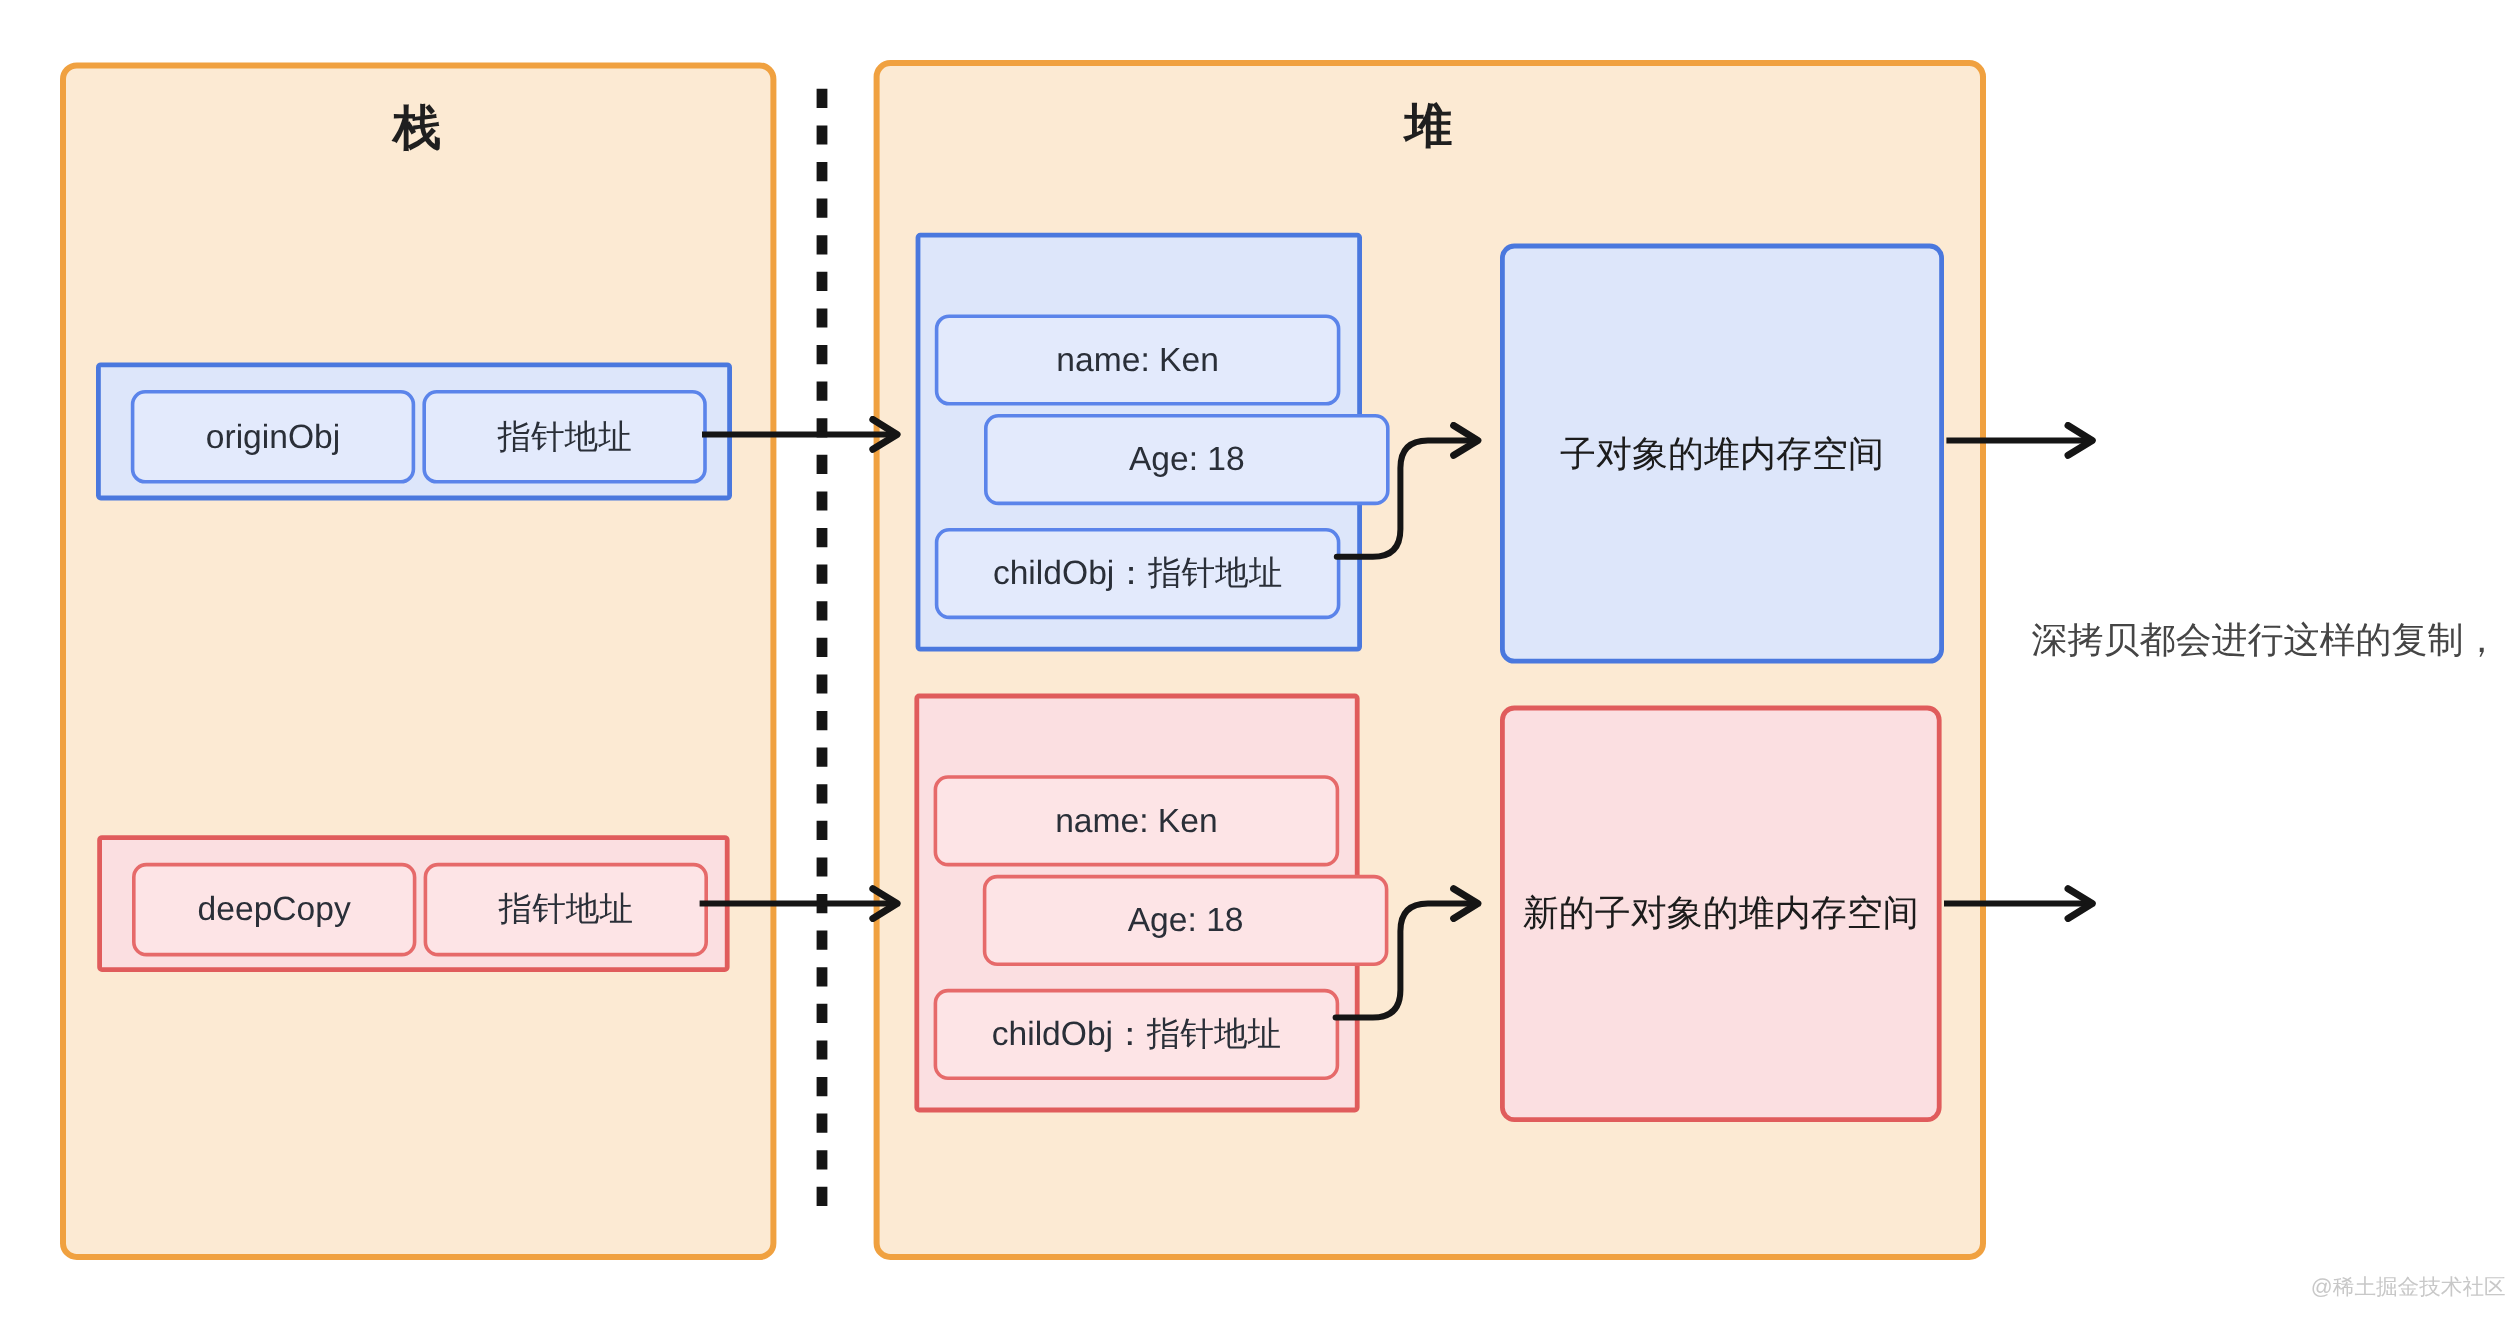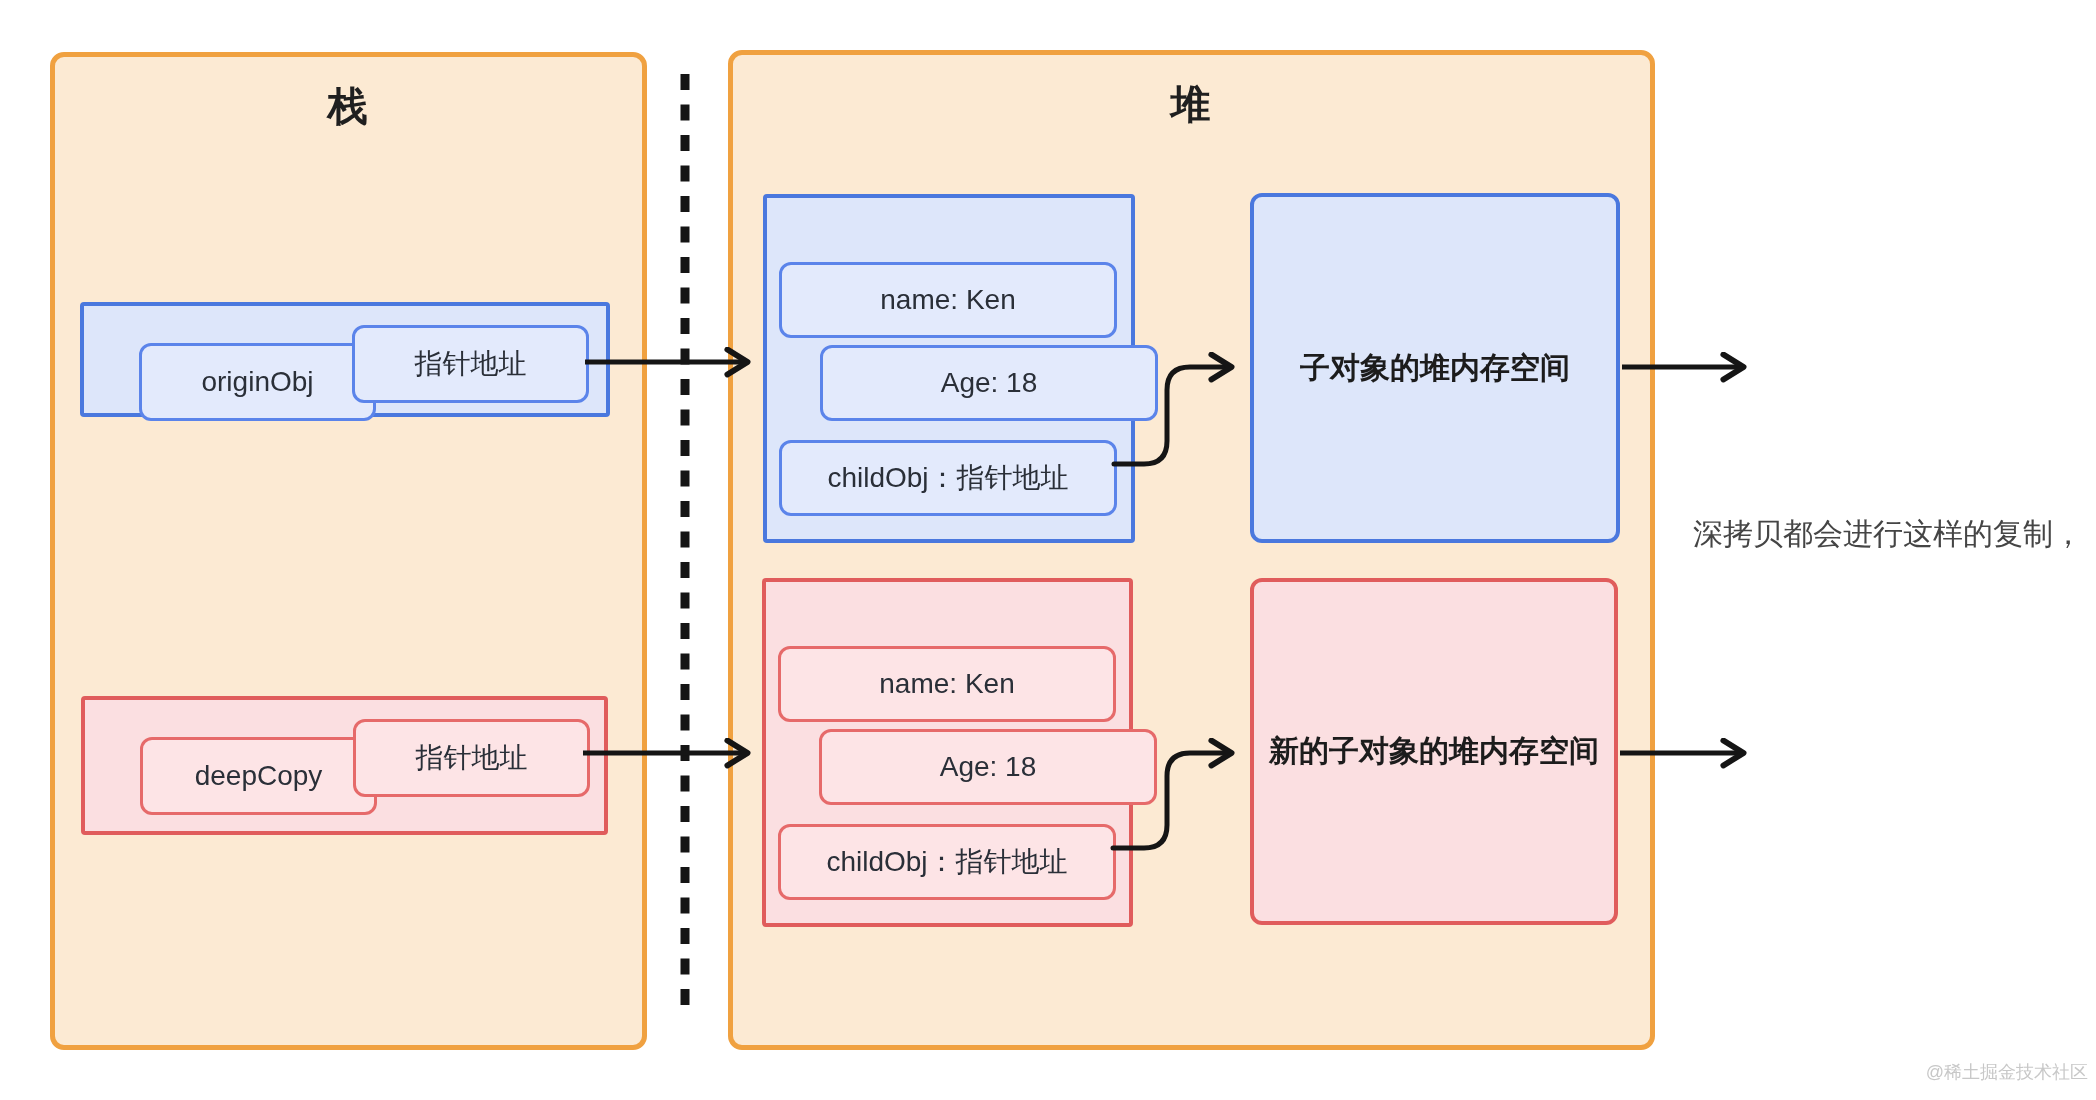--- a/index.html
+++ b/index.html
@@ -21,31 +21,31 @@
 
   .group{position:absolute;box-sizing:border-box;border-radius:4px;}
   .group-blue{border:4px solid var(--blue-border);background:var(--blue-fill);}
   .group-red{border:4px solid var(--red-border);background:var(--red-fill);}
 
   .cell{position:absolute;box-sizing:border-box;border-radius:12px;display:flex;align-items:center;justify-content:center;font-size:28px;color:var(--text);}
   .cell-blue{border:3px solid var(--blue-border-light);background:var(--blue-fill-light);}
   .cell-red{border:3px solid var(--red-border-light);background:var(--red-fill-light);}
 
   .origin-group{left:80px;top:302px;width:530px;height:115px;}
-  .copy-group{left:81px;top:696px;width:527px;height:139px;padding-left:28px;}
-  .pair-box-1{left:25px;top:37px;width:237px;height:78px;margin-left:30px;}
+  .copy-group{left:81px;top:696px;width:527px;height:114px;padding-left:28px;}
+  .pair-box-1{left:25px;top:19px;width:237px;height:78px;}
   .pair-box-2{left:268px;top:19px;width:237px;height:78px;}
 
   .obj-group-blue{left:763px;top:194px;width:372px;height:349px;}
   .obj-group-red{left:762px;top:578px;width:371px;height:349px;}
   .row-1{left:12px;top:64px;width:338px;height:76px;}
   .row-2{left:12px;top:147px;width:338px;height:76px;margin-left:41px;}
   .row-3{left:12px;top:242px;width:338px;height:76px;}
 
-  .space-box{position:absolute;box-sizing:border-box;border-radius:12px;display:flex;align-items:center;justify-content:center;font-size:30px;font-weight:bold;color:#1c1c1c;}
+  .space-box{position:absolute;box-sizing:border-box;border-radius:12px;display:flex;align-items:center;justify-content:center;font-size:30px;font-weight:normal;color:#1c1c1c;margin-top:10px;}
   .space-blue{left:1250px;top:193px;width:370px;height:350px;border:4px solid var(--blue-border);background:var(--blue-fill);}
   .space-red{left:1250px;top:578px;width:368px;height:347px;border:4px solid var(--red-border);background:var(--red-fill);}
 
   .annotation{position:absolute;left:1693px;top:510px;width:400px;font-size:30px;line-height:48px;color:var(--annotation-text);}
   .watermark{position:absolute;right:8px;top:1060px;font-size:18px;color:var(--watermark-text);}
 
   .overlay{position:absolute;left:0;top:0;width:2096px;height:1100px;pointer-events:none;}
 </style>
 </head>
 <body>

